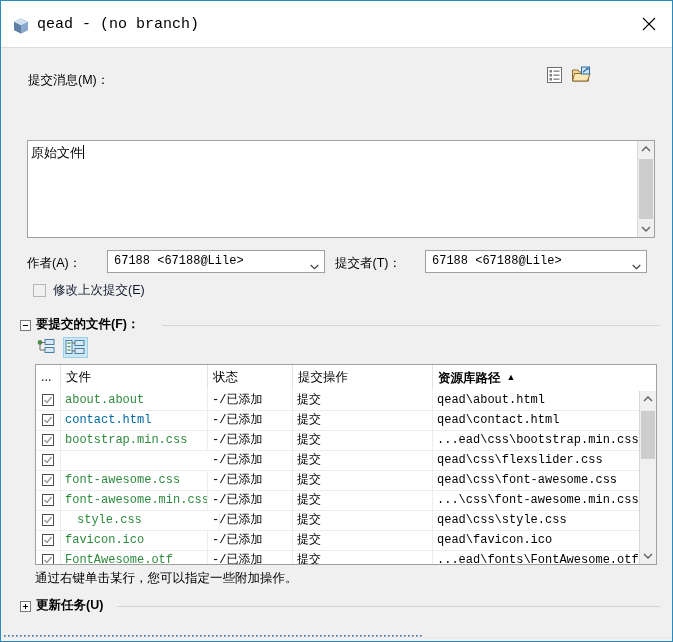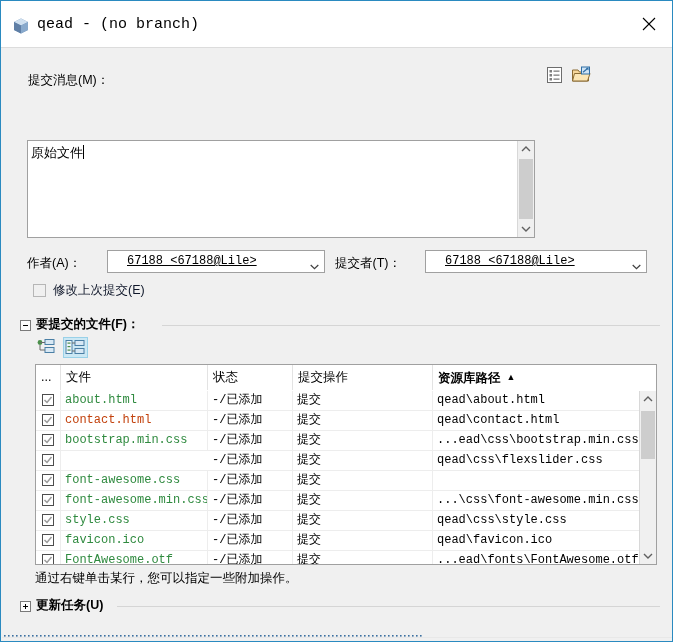--- a/index.html
+++ b/index.html
@@ -74,21 +74,21 @@
   
   #msg-label { left: 26px; top: 24px; }
 
   #msg-tools { position: absolute; left: 543px; top: 18px; width: 52px; height: 22px; }
   .tool-ico { position: absolute; top: 0; width: 22px; height: 20px; cursor: default; }
 
   
   #msg-box {
     position: absolute;
     left: 25px; top: 92px;
-    width: 508px; height: 98px;
+    width: 628px; height: 98px;
     background: #ffffff;
     border: 1px solid #a0a0a0;
     box-sizing: border-box;
   }
   #msg-text {
     position: absolute;
     left: 3px; top: 3px;
     width: 590px;
     font-family: "Liberation Sans", sans-serif;
     font-size: 13px;
@@ -129,26 +129,25 @@
   .combo {
     position: absolute;
     height: 23px;
     background: #ffffff;
     border: 1px solid #a0a0a0;
     box-sizing: border-box;
     cursor: default;
   }
   .combo .val {
     position: absolute;
-    left: 19px; top: 3px;
+    left: 6px; top: 3px;
     font-family: "Liberation Mono", "DejaVu Sans Mono", monospace;
     font-size: 12px;
     color: #000;
     white-space: nowrap;
-    text-decoration: underline;
   }
   .combo .chev {
     position: absolute;
     right: 5px; top: 8px;
     width: 9px; height: 6px;
   }
   #author-combo { left: 105px; top: 202px; width: 218px; }
   #committer-combo { left: 423px; top: 202px; width: 222px; }
 
   
@@ -420,34 +419,34 @@
 
       <div id="fl-rows">
           <div class="frow">
             <div class="cell c-chk">
               <span class="chkbox">
                 <svg width="10" height="10" viewBox="0 0 10 10">
                   <polyline points="1.5,5 4,7.5 8.5,2" fill="none" stroke="#9a9a9a" stroke-width="1.5"></polyline>
                 </svg>
               </span>
             </div>
-            <div class="cell c-file" style="color: rgb(47, 138, 63);">about.html</div>
+            <div class="cell c-file" style="color: rgb(47, 138, 63);">about.about</div>
             <div class="cell c-stat">-/已添加</div>
             <div class="cell c-act">提交</div>
             <div class="cell c-path">qead\about.html</div>
           </div>
           <div class="frow">
             <div class="cell c-chk">
               <span class="chkbox">
                 <svg width="10" height="10" viewBox="0 0 10 10">
                   <polyline points="1.5,5 4,7.5 8.5,2" fill="none" stroke="#9a9a9a" stroke-width="1.5"></polyline>
                 </svg>
               </span>
             </div>
-            <div class="cell c-file" style="color: #c2410c;">contact.html</div>
+            <div class="cell c-file" style="color: #0369a1;">contact.html</div>
             <div class="cell c-stat">-/已添加</div>
             <div class="cell c-act">提交</div>
             <div class="cell c-path">qead\contact.html</div>
           </div>
           <div class="frow">
             <div class="cell c-chk">
               <span class="chkbox">
                 <svg width="10" height="10" viewBox="0 0 10 10">
                   <polyline points="1.5,5 4,7.5 8.5,2" fill="none" stroke="#9a9a9a" stroke-width="1.5"></polyline>
                 </svg>
@@ -474,20 +473,21 @@
             <div class="cell c-chk">
               <span class="chkbox">
                 <svg width="10" height="10" viewBox="0 0 10 10">
                   <polyline points="1.5,5 4,7.5 8.5,2" fill="none" stroke="#9a9a9a" stroke-width="1.5"></polyline>
                 </svg>
               </span>
             </div>
             <div class="cell c-file" style="color: rgb(47, 138, 63);">font-awesome.css</div>
             <div class="cell c-stat">-/已添加</div>
             <div class="cell c-act">提交</div>
+            <div class="cell c-path">qead\css\font-awesome.css</div>
           </div>
           <div class="frow">
             <div class="cell c-chk">
               <span class="chkbox">
                 <svg width="10" height="10" viewBox="0 0 10 10">
                   <polyline points="1.5,5 4,7.5 8.5,2" fill="none" stroke="#9a9a9a" stroke-width="1.5"></polyline>
                 </svg>
               </span>
             </div>
             <div class="cell c-file" style="color: rgb(47, 138, 63);">font-awesome.min.css</div>
@@ -496,21 +496,21 @@
             <div class="cell c-path">...\css\font-awesome.min.css</div>
           </div>
           <div class="frow">
             <div class="cell c-chk">
               <span class="chkbox">
                 <svg width="10" height="10" viewBox="0 0 10 10">
                   <polyline points="1.5,5 4,7.5 8.5,2" fill="none" stroke="#9a9a9a" stroke-width="1.5"></polyline>
                 </svg>
               </span>
             </div>
-            <div class="cell c-file" style="color: rgb(47, 138, 63);">style.css</div>
+            <div class="cell c-file" style="color: rgb(47, 138, 63); margin-left: 12px;">style.css</div>
             <div class="cell c-stat">-/已添加</div>
             <div class="cell c-act">提交</div>
             <div class="cell c-path">qead\css\style.css</div>
           </div>
           <div class="frow">
             <div class="cell c-chk">
               <span class="chkbox">
                 <svg width="10" height="10" viewBox="0 0 10 10">
                   <polyline points="1.5,5 4,7.5 8.5,2" fill="none" stroke="#9a9a9a" stroke-width="1.5"></polyline>
                 </svg>

